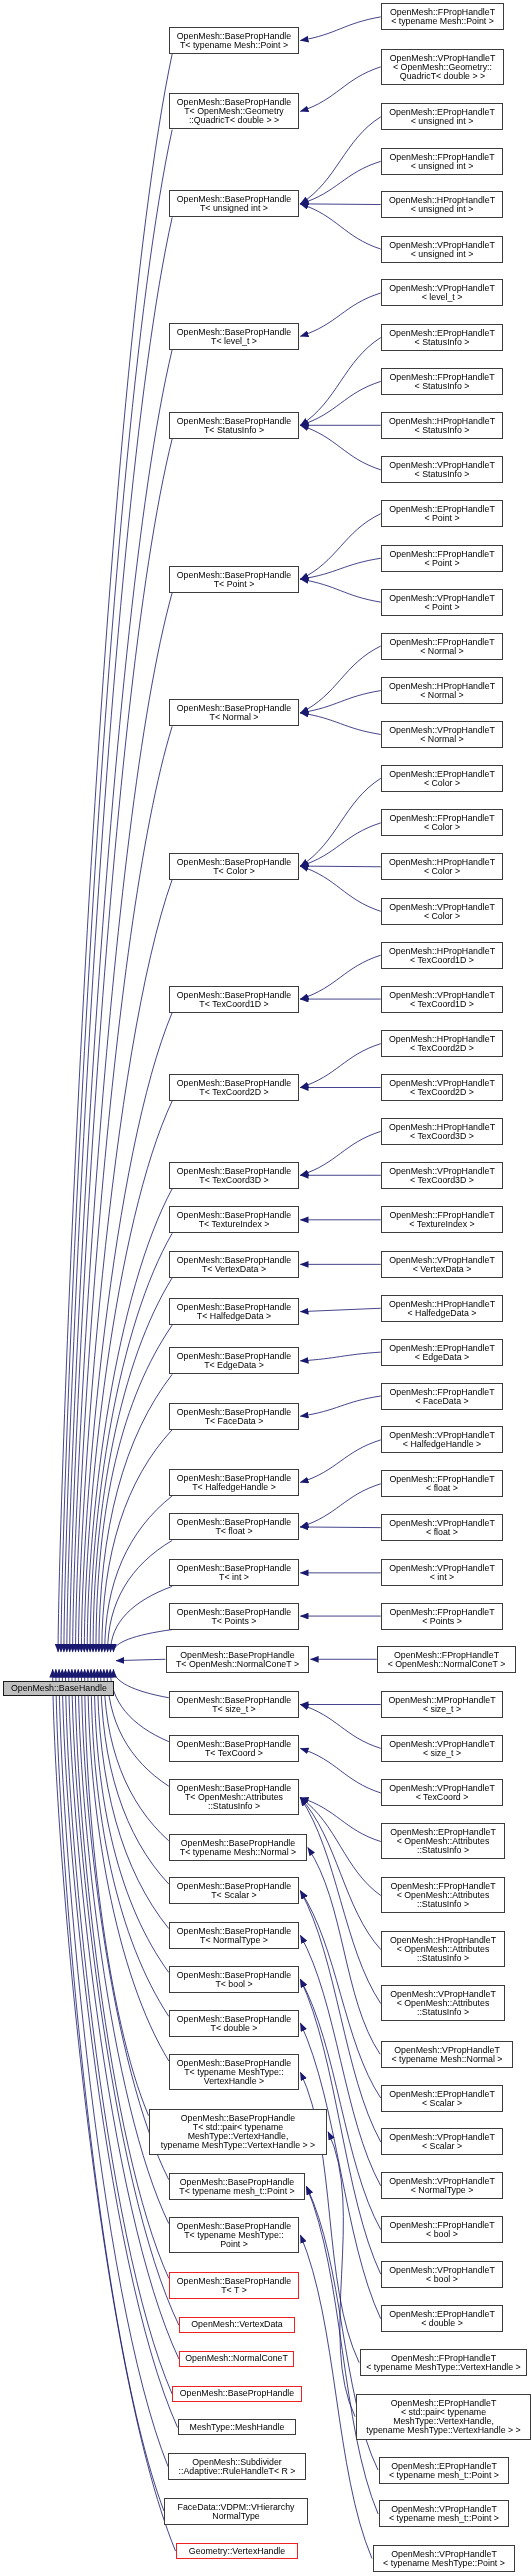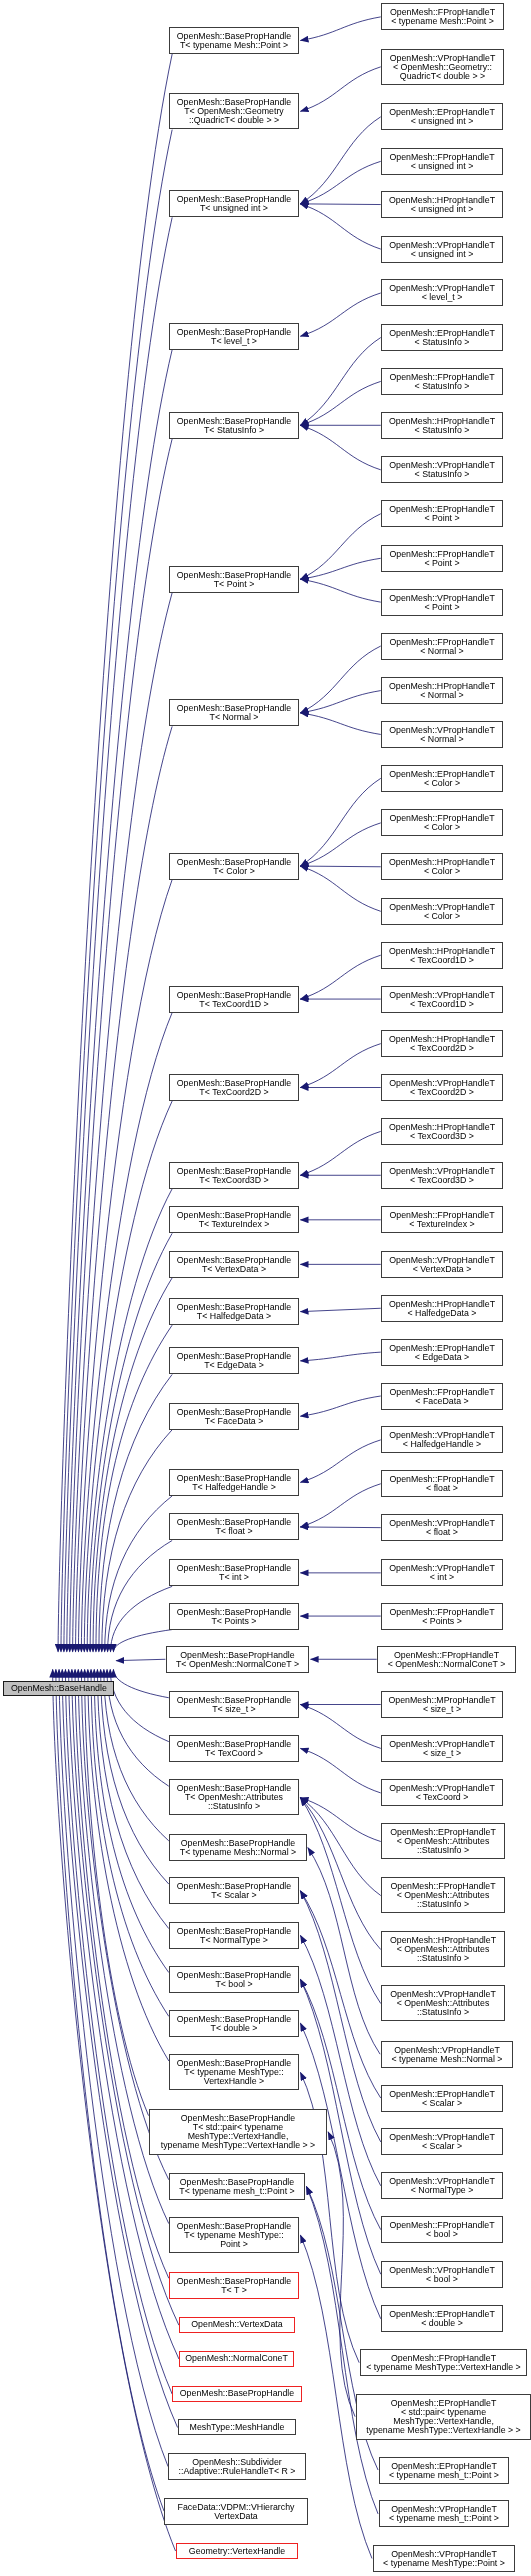--- a/index.html
+++ b/index.html
@@ -292,21 +292,21 @@
     </div>
     <div class="node" style="left: 178px; top: 2419px; width: 118px; height: 16px;">
       <div class="ln">MeshType::MeshHandle</div>
     </div>
     <div class="node" style="left: 168px; top: 2453px; width: 138px; height: 27px;">
       <div class="ln">OpenMesh::Subdivider</div>
       <div class="ln">::Adaptive::RuleHandleT&lt; R &gt;</div>
     </div>
     <div class="node" style="left: 164px; top: 2498px; width: 144px; height: 27px;">
       <div class="ln">FaceData::VDPM::VHierarchy</div>
-      <div class="ln">VertexData</div>
+      <div class="ln">NormalType</div>
     </div>
     <div class="node red" style="left: 176px; top: 2543px; width: 122px; height: 16px;">
       <div class="ln">Geometry::VertexHandle</div>
     </div>
     <div class="node" style="left: 381px; top: 3.4px; width: 123px; height: 27px;">
       <div class="ln">OpenMesh::FPropHandleT</div>
       <div class="ln">&lt; typename Mesh::Point &gt;</div>
     </div>
     <div class="node" style="left: 381px; top: 49px; width: 123px; height: 36px;">
       <div class="ln">OpenMesh::VPropHandleT</div>

